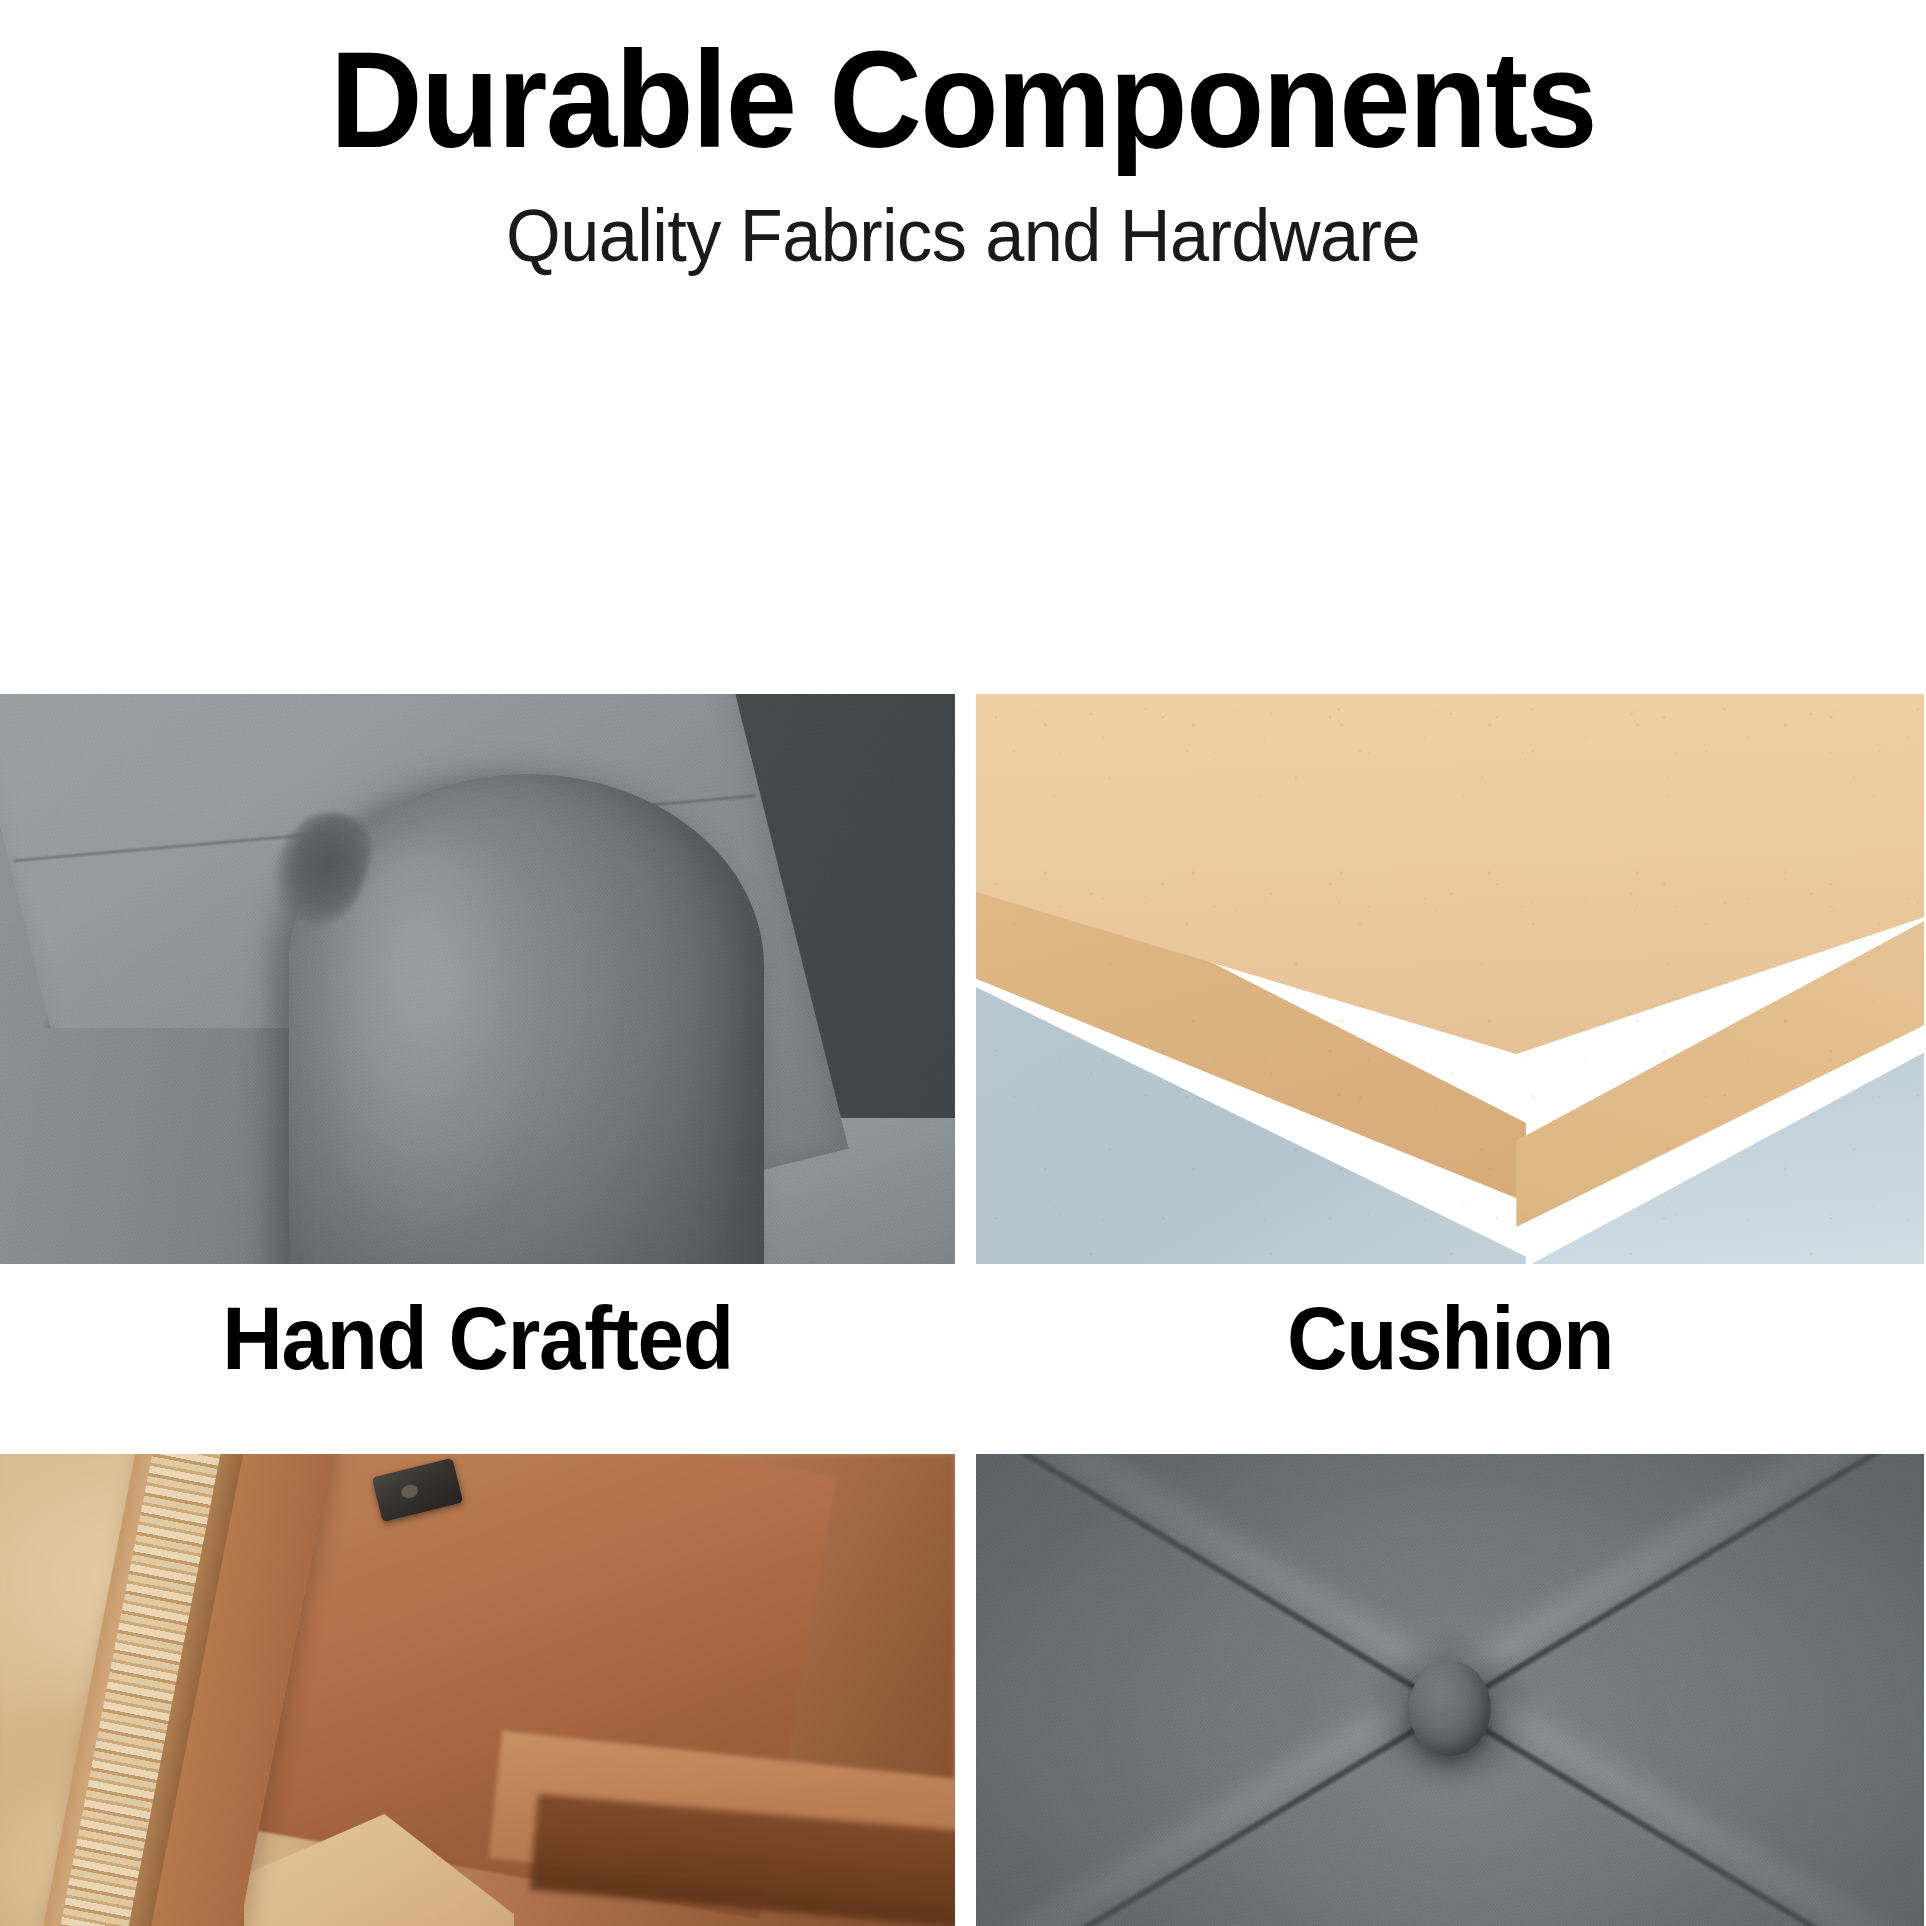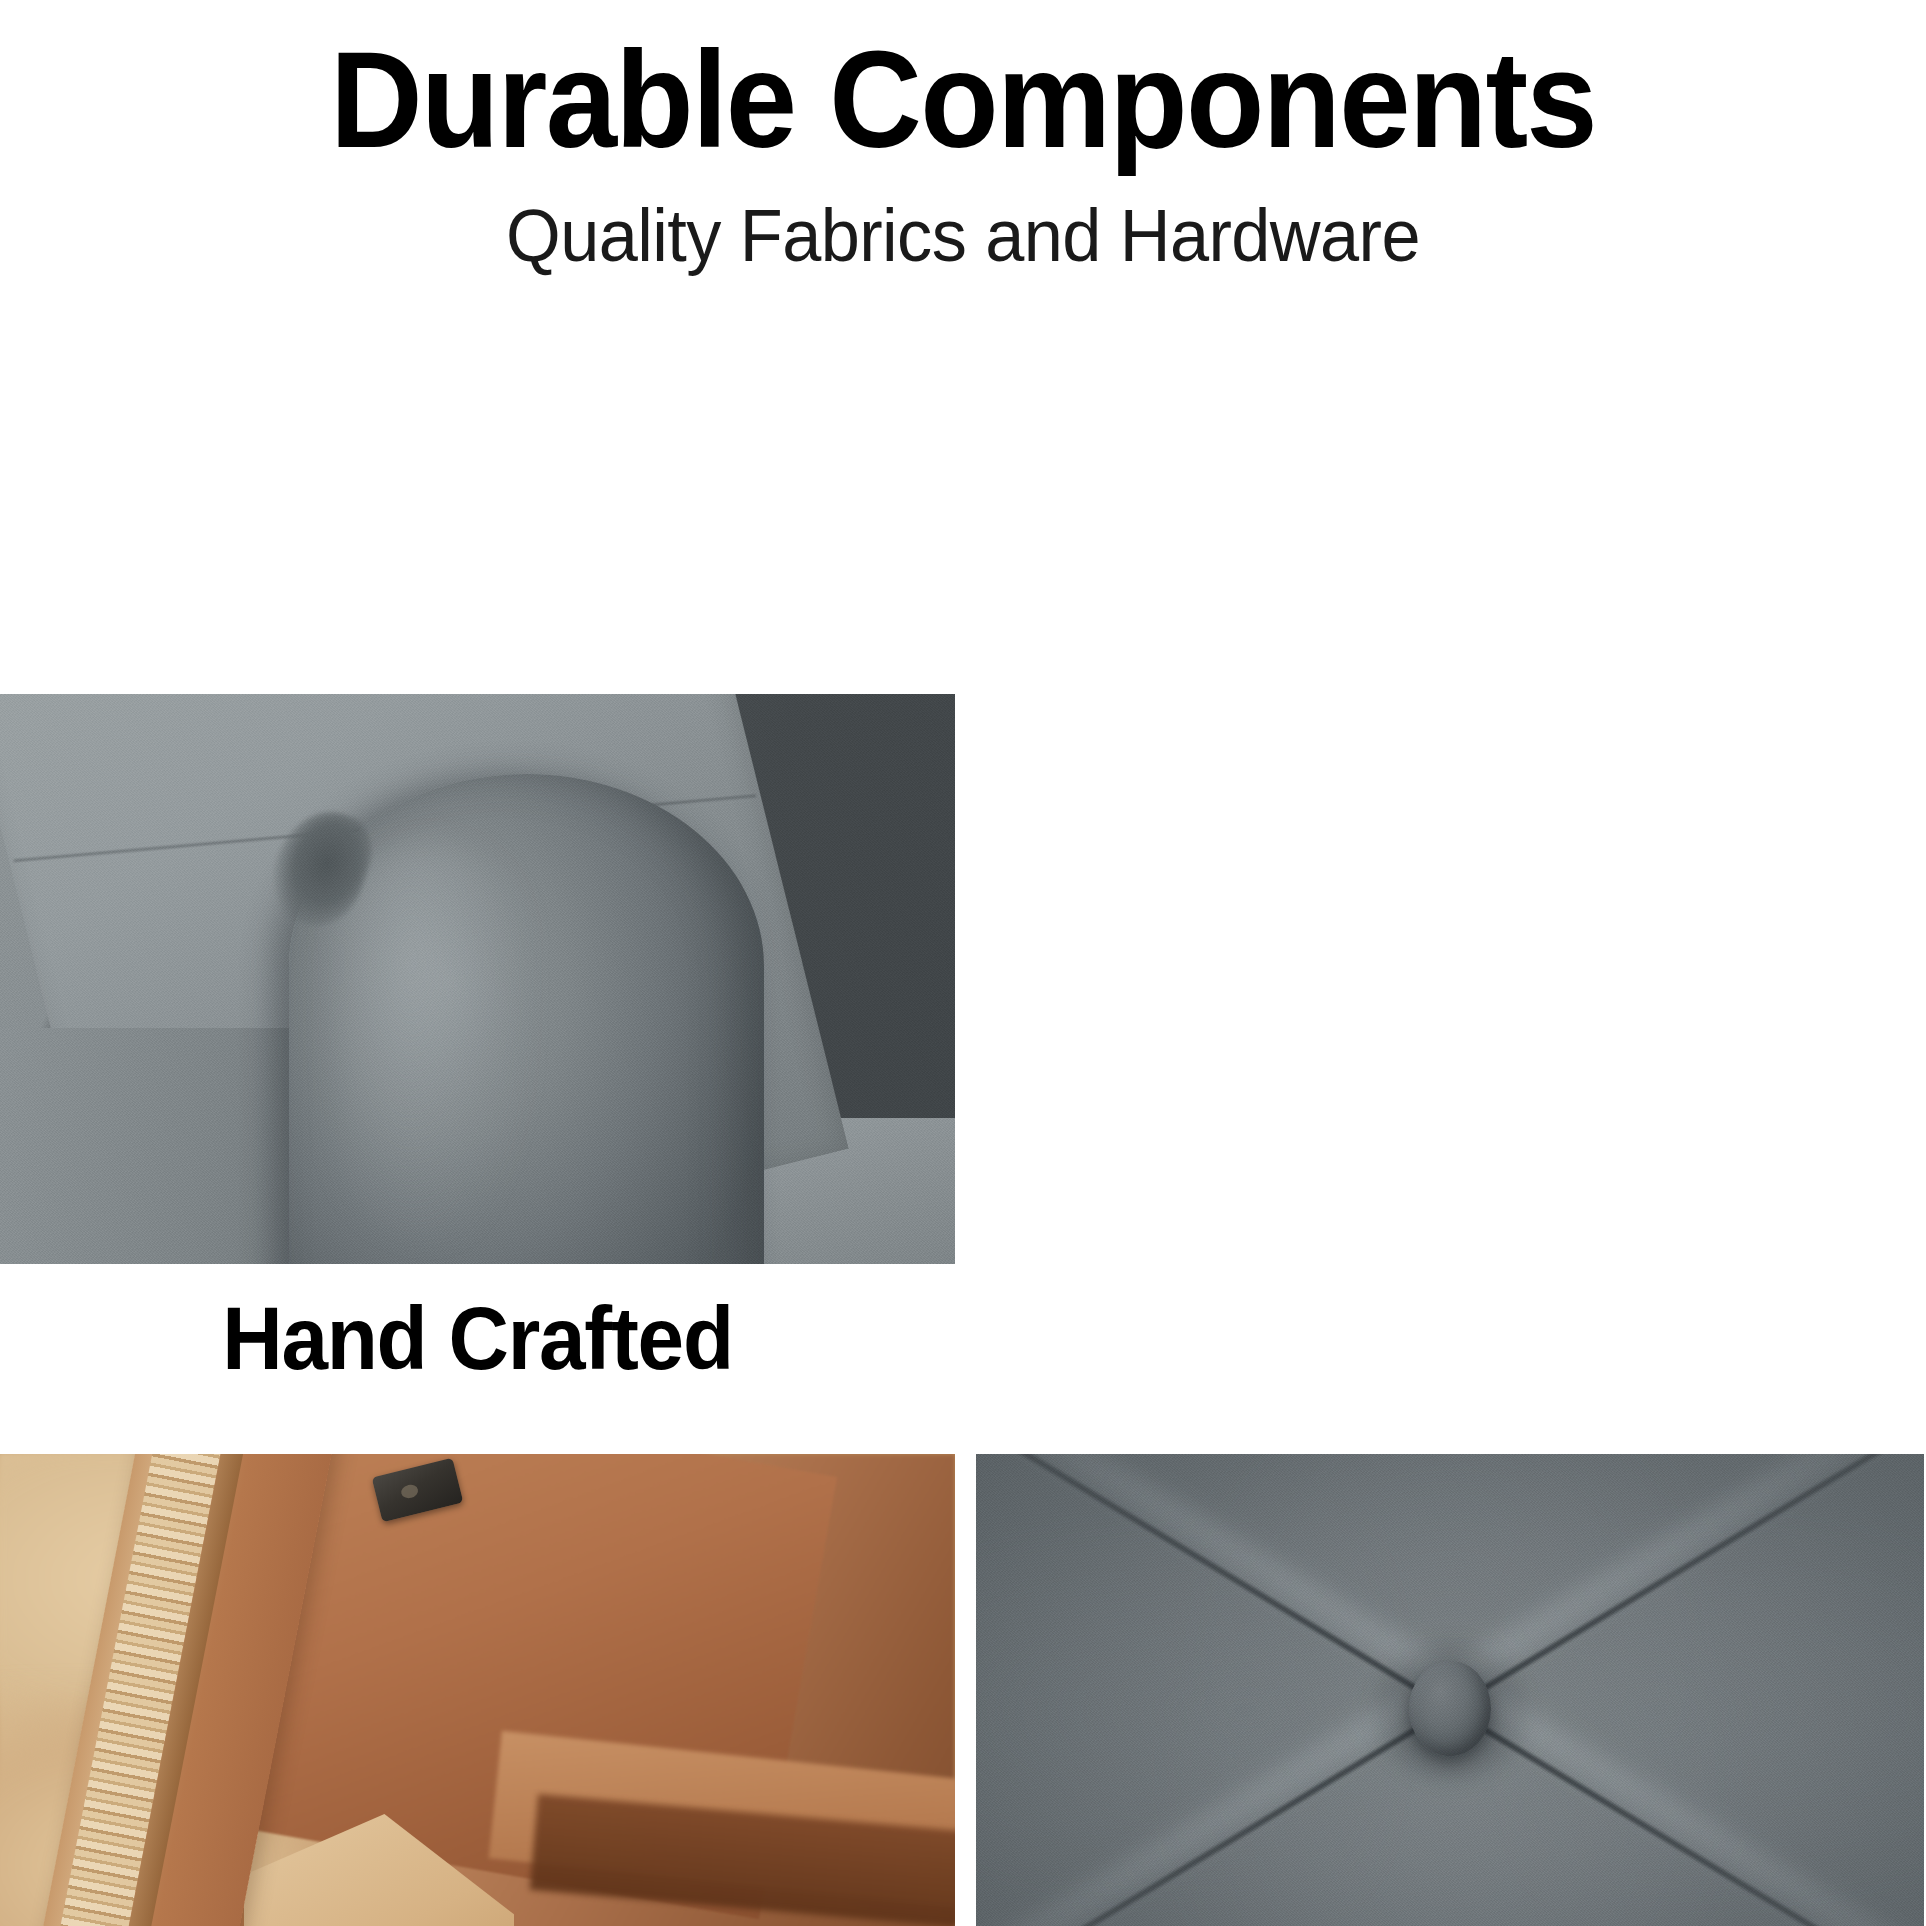--- a/index.html
+++ b/index.html
@@ -390,20 +390,31 @@
       <div class="arm-topface"></div>
       <div class="arm-side"></div>
       <div class="arm-roll"></div>
       <div class="arm-roll-hl"></div>
       <div class="arm-crease"></div>
       <div class="velvet-noise"></div>
     </div>
     <div class="caption">Hand Crafted</div>
   </div>
 
+  <div class="cell cell-tr">
+    <div class="photo foam-wrap">
+      <div class="foam-blue"></div>
+      <div class="foam-blue-l"></div>
+      <div class="foam-face-l"></div>
+      <div class="foam-face-r"></div>
+      <div class="foam-top"></div>
+      <div class="foam-grain"></div>
+    </div>
+    <div class="caption">Cushion</div>
+  </div>
 
   <div class="cell cell-bl">
     <div class="photo frame-wrap">
       <div class="frame-bgblur"></div>
       <div class="frame-blur-tl"></div>
       <div class="frame-blur-bl"></div>
       <div class="frame-panel-r"></div>
       <div class="frame-shelf"></div>
       <div class="frame-shadowbox"></div>
       <div class="frame-wedge2"></div>

